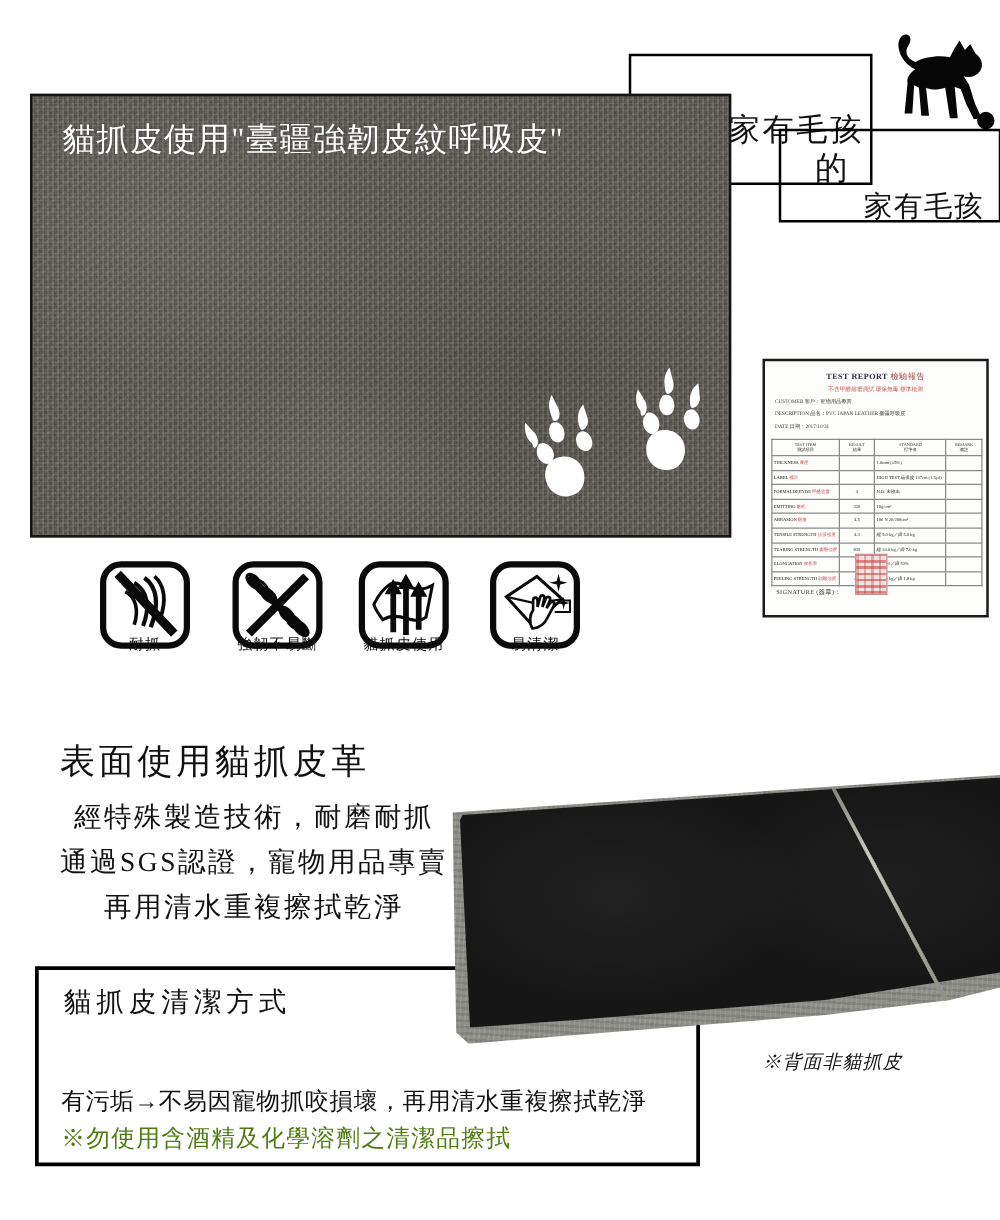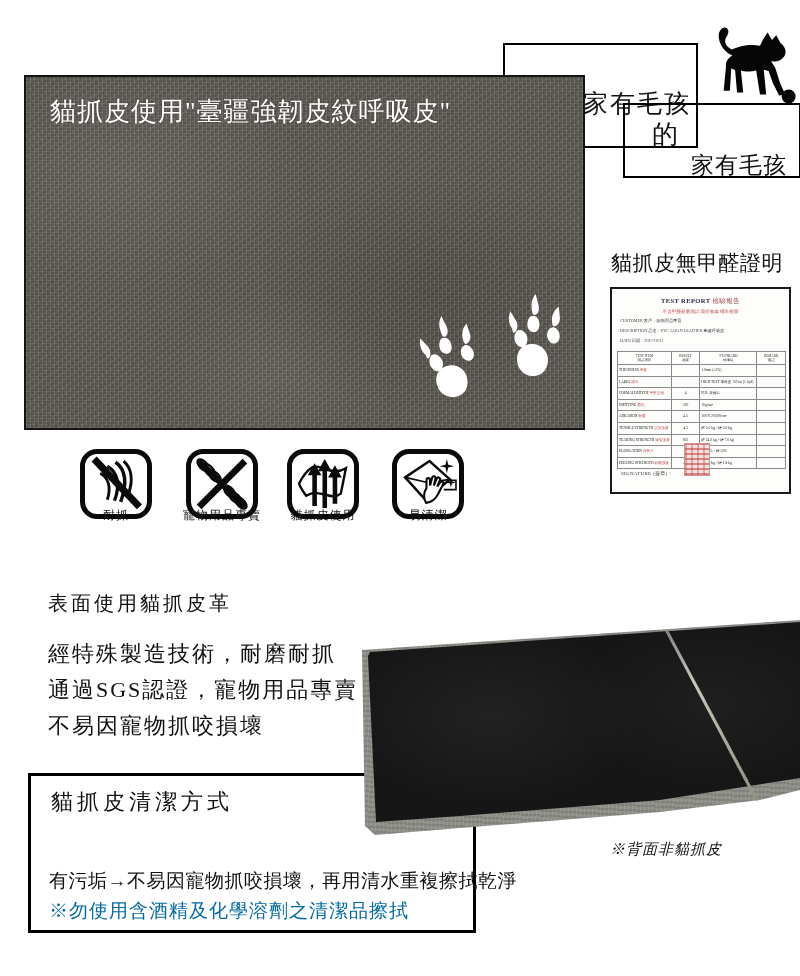--- a/index.html
+++ b/index.html
@@ -53,47 +53,47 @@
   .cert td{font-size:3.6px;color:#222;height:9.6px;line-height:4.4px;}
   .cert td.c{text-align:center;}
   .cert .zh-red{color:#c25050;}
   .cert .sig{position:absolute;left:9px;top:181px;font-size:5px;color:#333;letter-spacing:0.3px;}
   .stamp{position:absolute;left:72px;top:154px;width:24px;height:31px;
     border:1px solid #d09090;background-color:#f6e1e1;
     background-image:repeating-linear-gradient(0deg, rgba(190,60,60,.55) 0 2px, transparent 2px 5px),
                      repeating-linear-gradient(90deg, rgba(190,60,60,.35) 0 2px, transparent 2px 6px);}
 
   
-  .sec-heading{position:absolute;left:48px;top:590px;font-size:20px;letter-spacing:3px;white-space:nowrap;}
-  .sec-body{position:absolute;left:48px;top:636px;font-size:22px;letter-spacing:2px;line-height:36px;white-space:nowrap;}
+  .sec-heading{position:absolute;left:48px;top:590px;font-size:28px;letter-spacing:3px;white-space:nowrap;}
+  .sec-body{position:absolute;left:48px;top:636px;font-size:22px;letter-spacing:2px;line-height:36px;white-space:nowrap;text-align:center;}
 
   
   .mat{position:absolute;left:358px;top:612px;width:442px;height:230px;z-index:5;
     clip-path:polygon(4px 38px,442px 8px,442px 178px,402px 188px,302px 200px,102px 216px,17px 223px,7px 214px);
     background-color:#8f8f89;
     background-image:repeating-linear-gradient(3deg, rgba(0,0,0,.10) 0 2px, transparent 2px 5px),
                      repeating-linear-gradient(93deg, rgba(255,255,255,.10) 0 1px, transparent 1px 4px);}
   .mat-top{position:absolute;left:0;top:0;width:442px;height:230px;
     clip-path:polygon(12px 40px,442px 10px,442px 166px,302px 188px,102px 204px,18px 210px,10px 44px);
     background-color:#161616;
     background-image:radial-gradient(ellipse 220px 130px at 30% 45%, rgba(255,255,255,.05), transparent 70%),
                      radial-gradient(ellipse 200px 120px at 80% 40%, rgba(255,255,255,.04), transparent 70%);}
   .mat-seam{position:absolute;left:310px;top:18px;width:197px;height:3px;
     background:linear-gradient(90deg,#84847e,#c9c9c0 30%,#a5a59d 70%,#8d8d86);
     transform:rotate(62deg);transform-origin:0 0;
     box-shadow:60px -1px 0 -1px #d8c868, 130px 1px 0 -1px #d8c868;}
 
   
-  .clean-box{position:absolute;left:28px;top:773px;width:448px;height:160px;box-sizing:border-box;
+  .clean-box{position:absolute;left:28px;top:773px;width:532px;height:160px;box-sizing:border-box;
     border:3px solid #000;background:#fff;z-index:1;}
   .clean-box .h{position:absolute;left:20px;top:11px;font-size:22px;letter-spacing:4px;white-space:nowrap;}
   .clean-box .l1{position:absolute;left:18px;top:64px;font-size:19px;letter-spacing:1px;white-space:nowrap;}
   .clean-box .l2{position:absolute;left:18px;top:92px;font-size:19px;letter-spacing:0.5px;white-space:nowrap;}
   .clean-box .warn{position:absolute;left:18px;top:122px;font-size:19px;letter-spacing:1px;
-    color:#0369a1;white-space:nowrap;}
+    color:#4d7c0f;white-space:nowrap;}
 
   .back-note{position:absolute;left:610px;top:840px;font-size:15px;letter-spacing:1px;white-space:nowrap;font-style:italic;}
 </style>
 </head>
 <body>
 
 <div class="page">
 
   <div class="badge-box badge1">
     <div class="t">家有毛孩</div>
@@ -172,25 +172,24 @@
       <path d="M6 22 L28 27 L50 24" fill="none" stroke="#0a0a0a" stroke-width="1.6"></path>
       <path d="M50 25 L56 25 L56 34 L44 34" fill="none" stroke="#0a0a0a" stroke-width="1.6"></path>
       <path d="M26.5 47 C23.5 42 24.5 36 27 32.5 L27 25 C27 22 30.5 22 30.5 25 L30.5 30 L32.5 22.5
                C33.2 20 36.4 20.6 35.8 23.2 L34.3 30 L37 23.5 C38 21 41.2 22.2 40.2 24.8 L37.6 31
                L40.4 27 C42 24.7 44.6 26.6 43.2 29.1 L38.3 38.5 C36 43.5 32 46.5 26.5 47 Z" fill="#ffffff" stroke="#0a0a0a" stroke-width="2.1"></path>
       <path d="M47 4 L48.4 9.6 L54 11 L48.4 12.4 L47 18 L45.6 12.4 L40 11 L45.6 9.6 Z" fill="#0a0a0a"></path>
       <path d="M51 22 L52 26 L56 27 L52 28 L51 32 L50 28 L46 27 L50 26 Z" fill="#0a0a0a"></path>
     </svg>
   </div>
   <div class="flabel" style="left:116px">耐抓</div>
-  <div class="flabel" style="left:222px">寵物用品專賣</div>
+  <div class="flabel" style="left:222px">強韌不易斷</div>
   <div class="flabel" style="left:323px">貓抓皮使用</div>
   <div class="flabel" style="left:428px">易清潔</div>
 
-  <div class="cert-heading">貓抓皮無甲醛證明</div>
   <div class="cert">
     <div class="rt">
       <span class="en">TEST REPORT</span>
       <span class="zh">檢驗報告</span>
     </div>
     <div class="rsub">不含甲醛耐磨測試 環保無毒 標準檢測</div>
     <div class="meta">CUSTOMER 客戶：寵物用品專賣</div>
     <div class="meta">DESCRIPTION 品名：PVC JAPAN LEATHER 臺疆呼吸皮</div>
     <div class="meta">DATE 日期：2017/10/31</div>
     <table>
@@ -264,21 +263,21 @@
     </tbody>
       </table>
     <div class="stamp"></div>
     <div class="sig">SIGNATURE (簽章)：</div>
   </div>
 
   <div class="sec-heading">表面使用貓抓皮革</div>
   <div class="sec-body">
     <span>經特殊製造技術，耐磨耐抓</span><br>
     <span>通過SGS認證，寵物用品專賣</span><br>
-    <span>不易因寵物抓咬損壞</span>
+    <span>再用清水重複擦拭乾淨</span>
   </div>
 
   <div class="mat">
     <div class="mat-top"></div>
     <div class="mat-seam"></div>
   </div>
 
   <div class="clean-box">
     <div class="h">貓抓皮清潔方式</div>
     <div class="l2">有污垢→不易因寵物抓咬損壞，再用清水重複擦拭乾淨</div>

